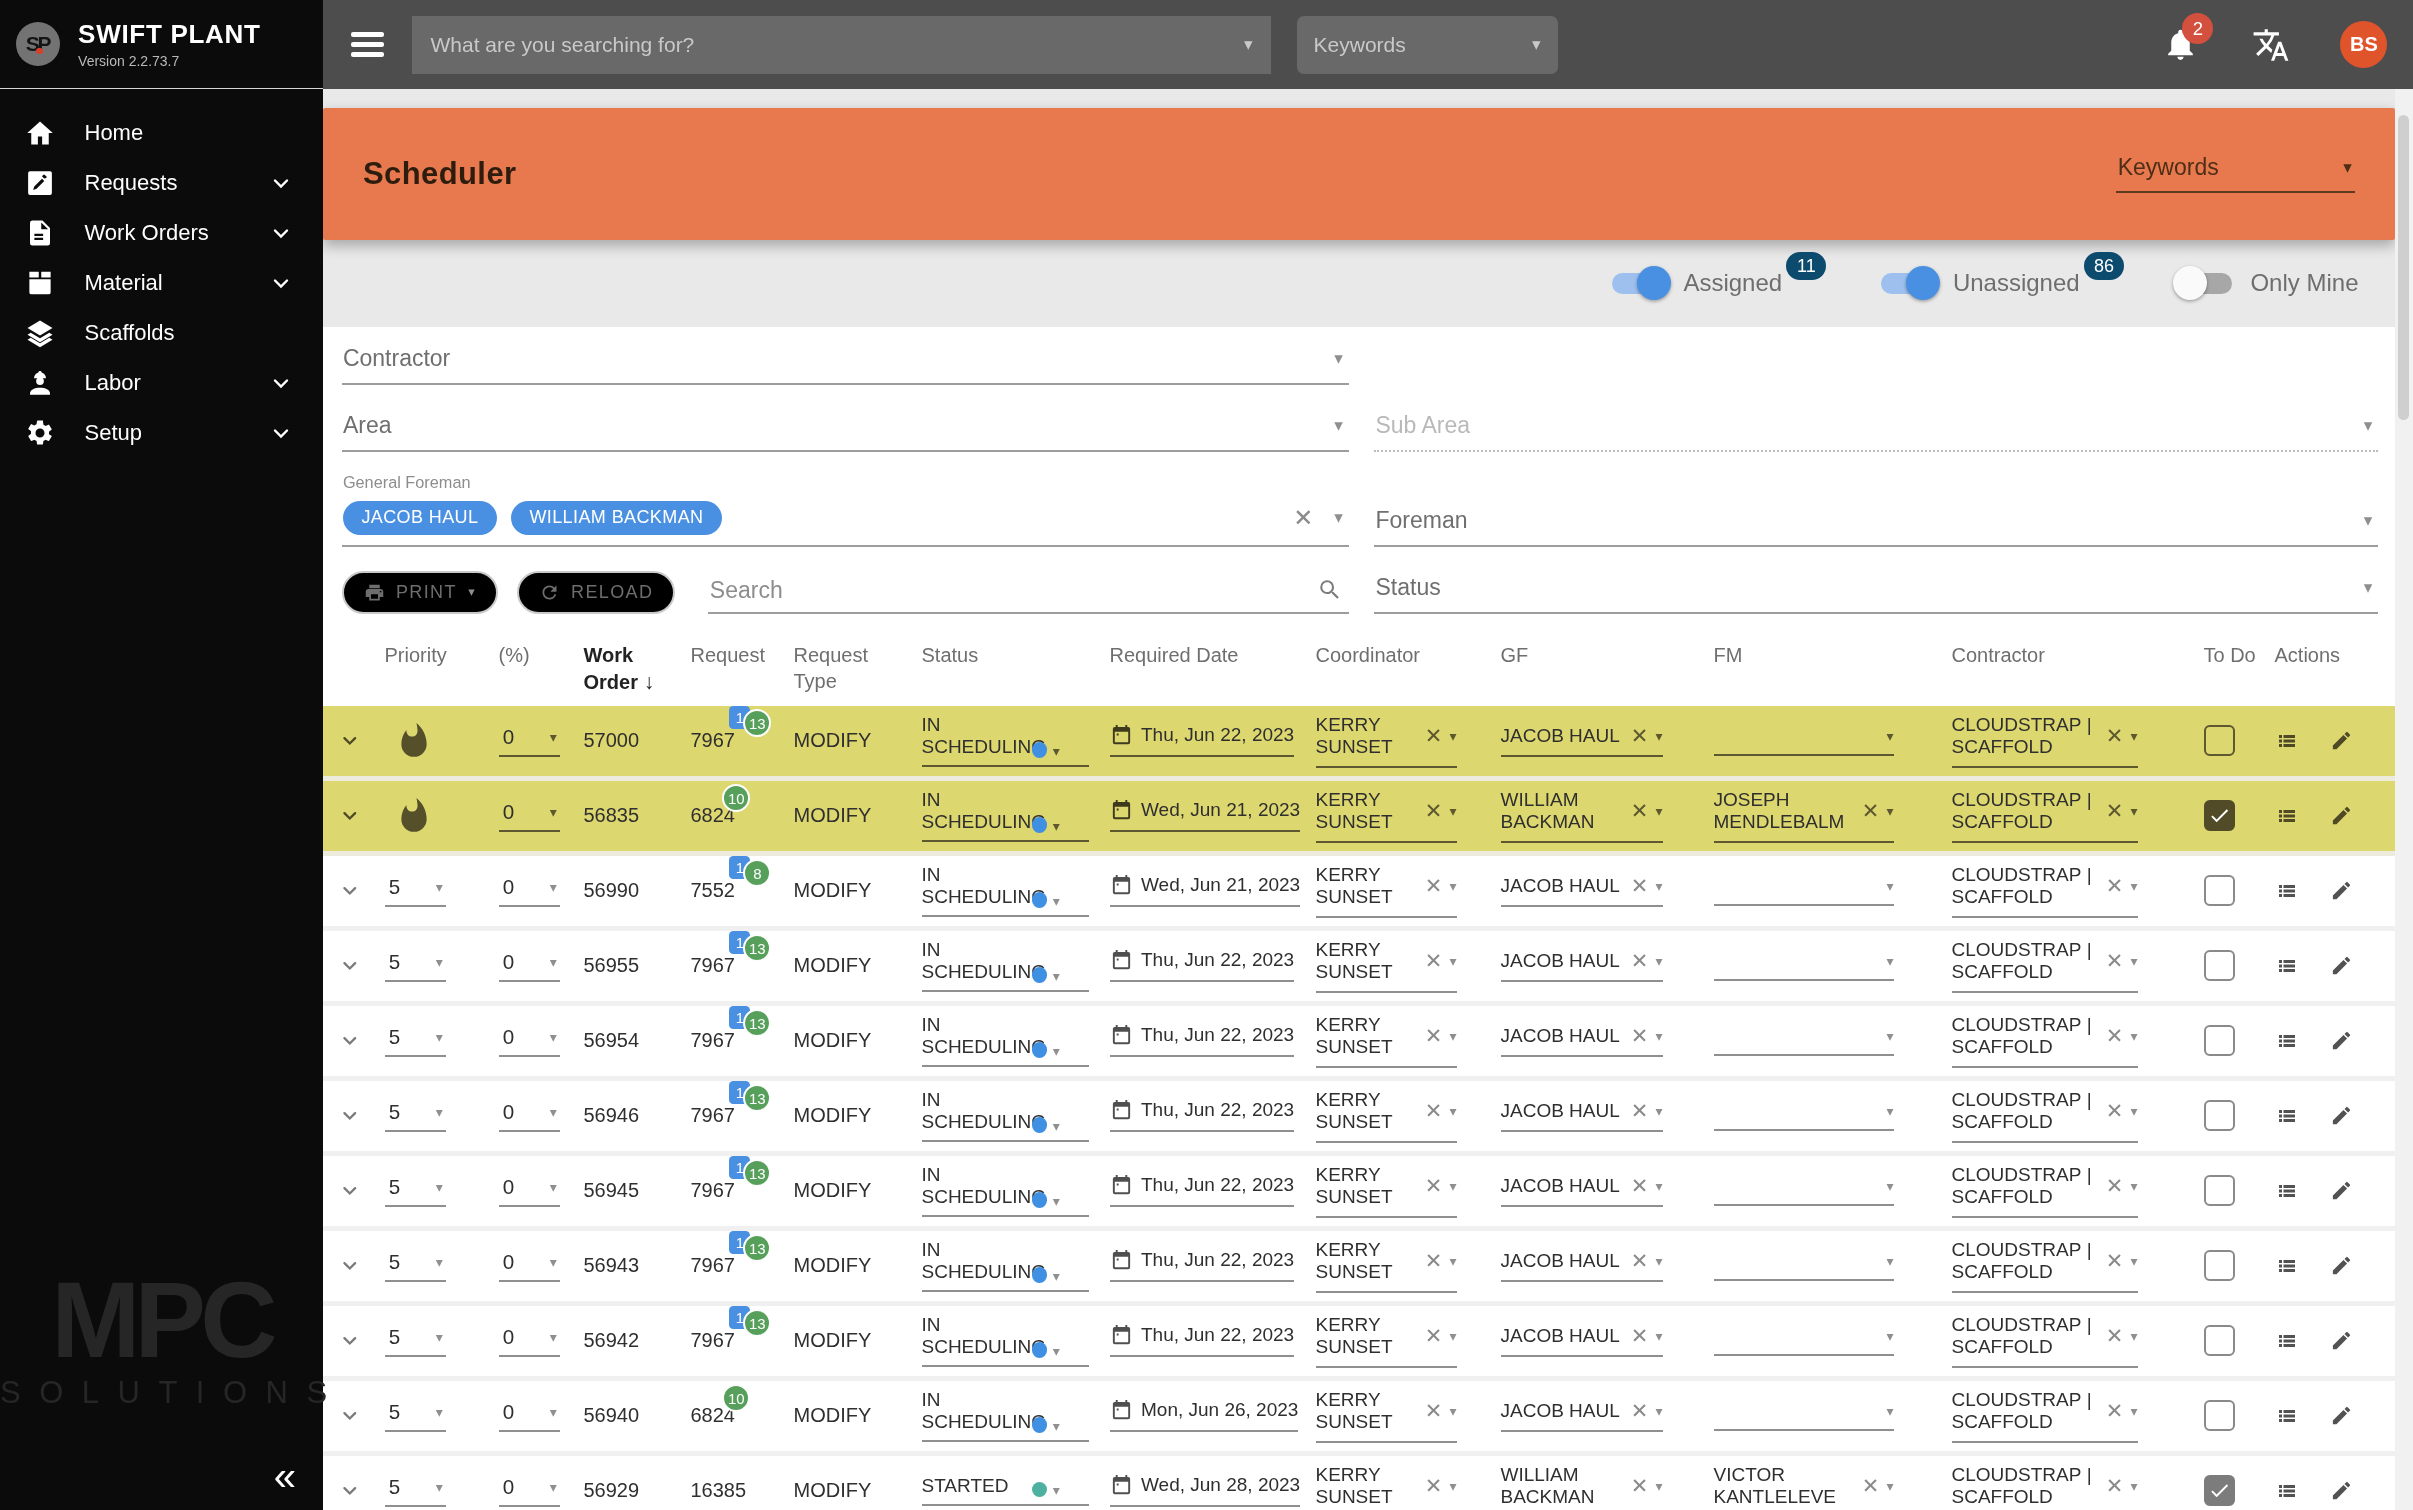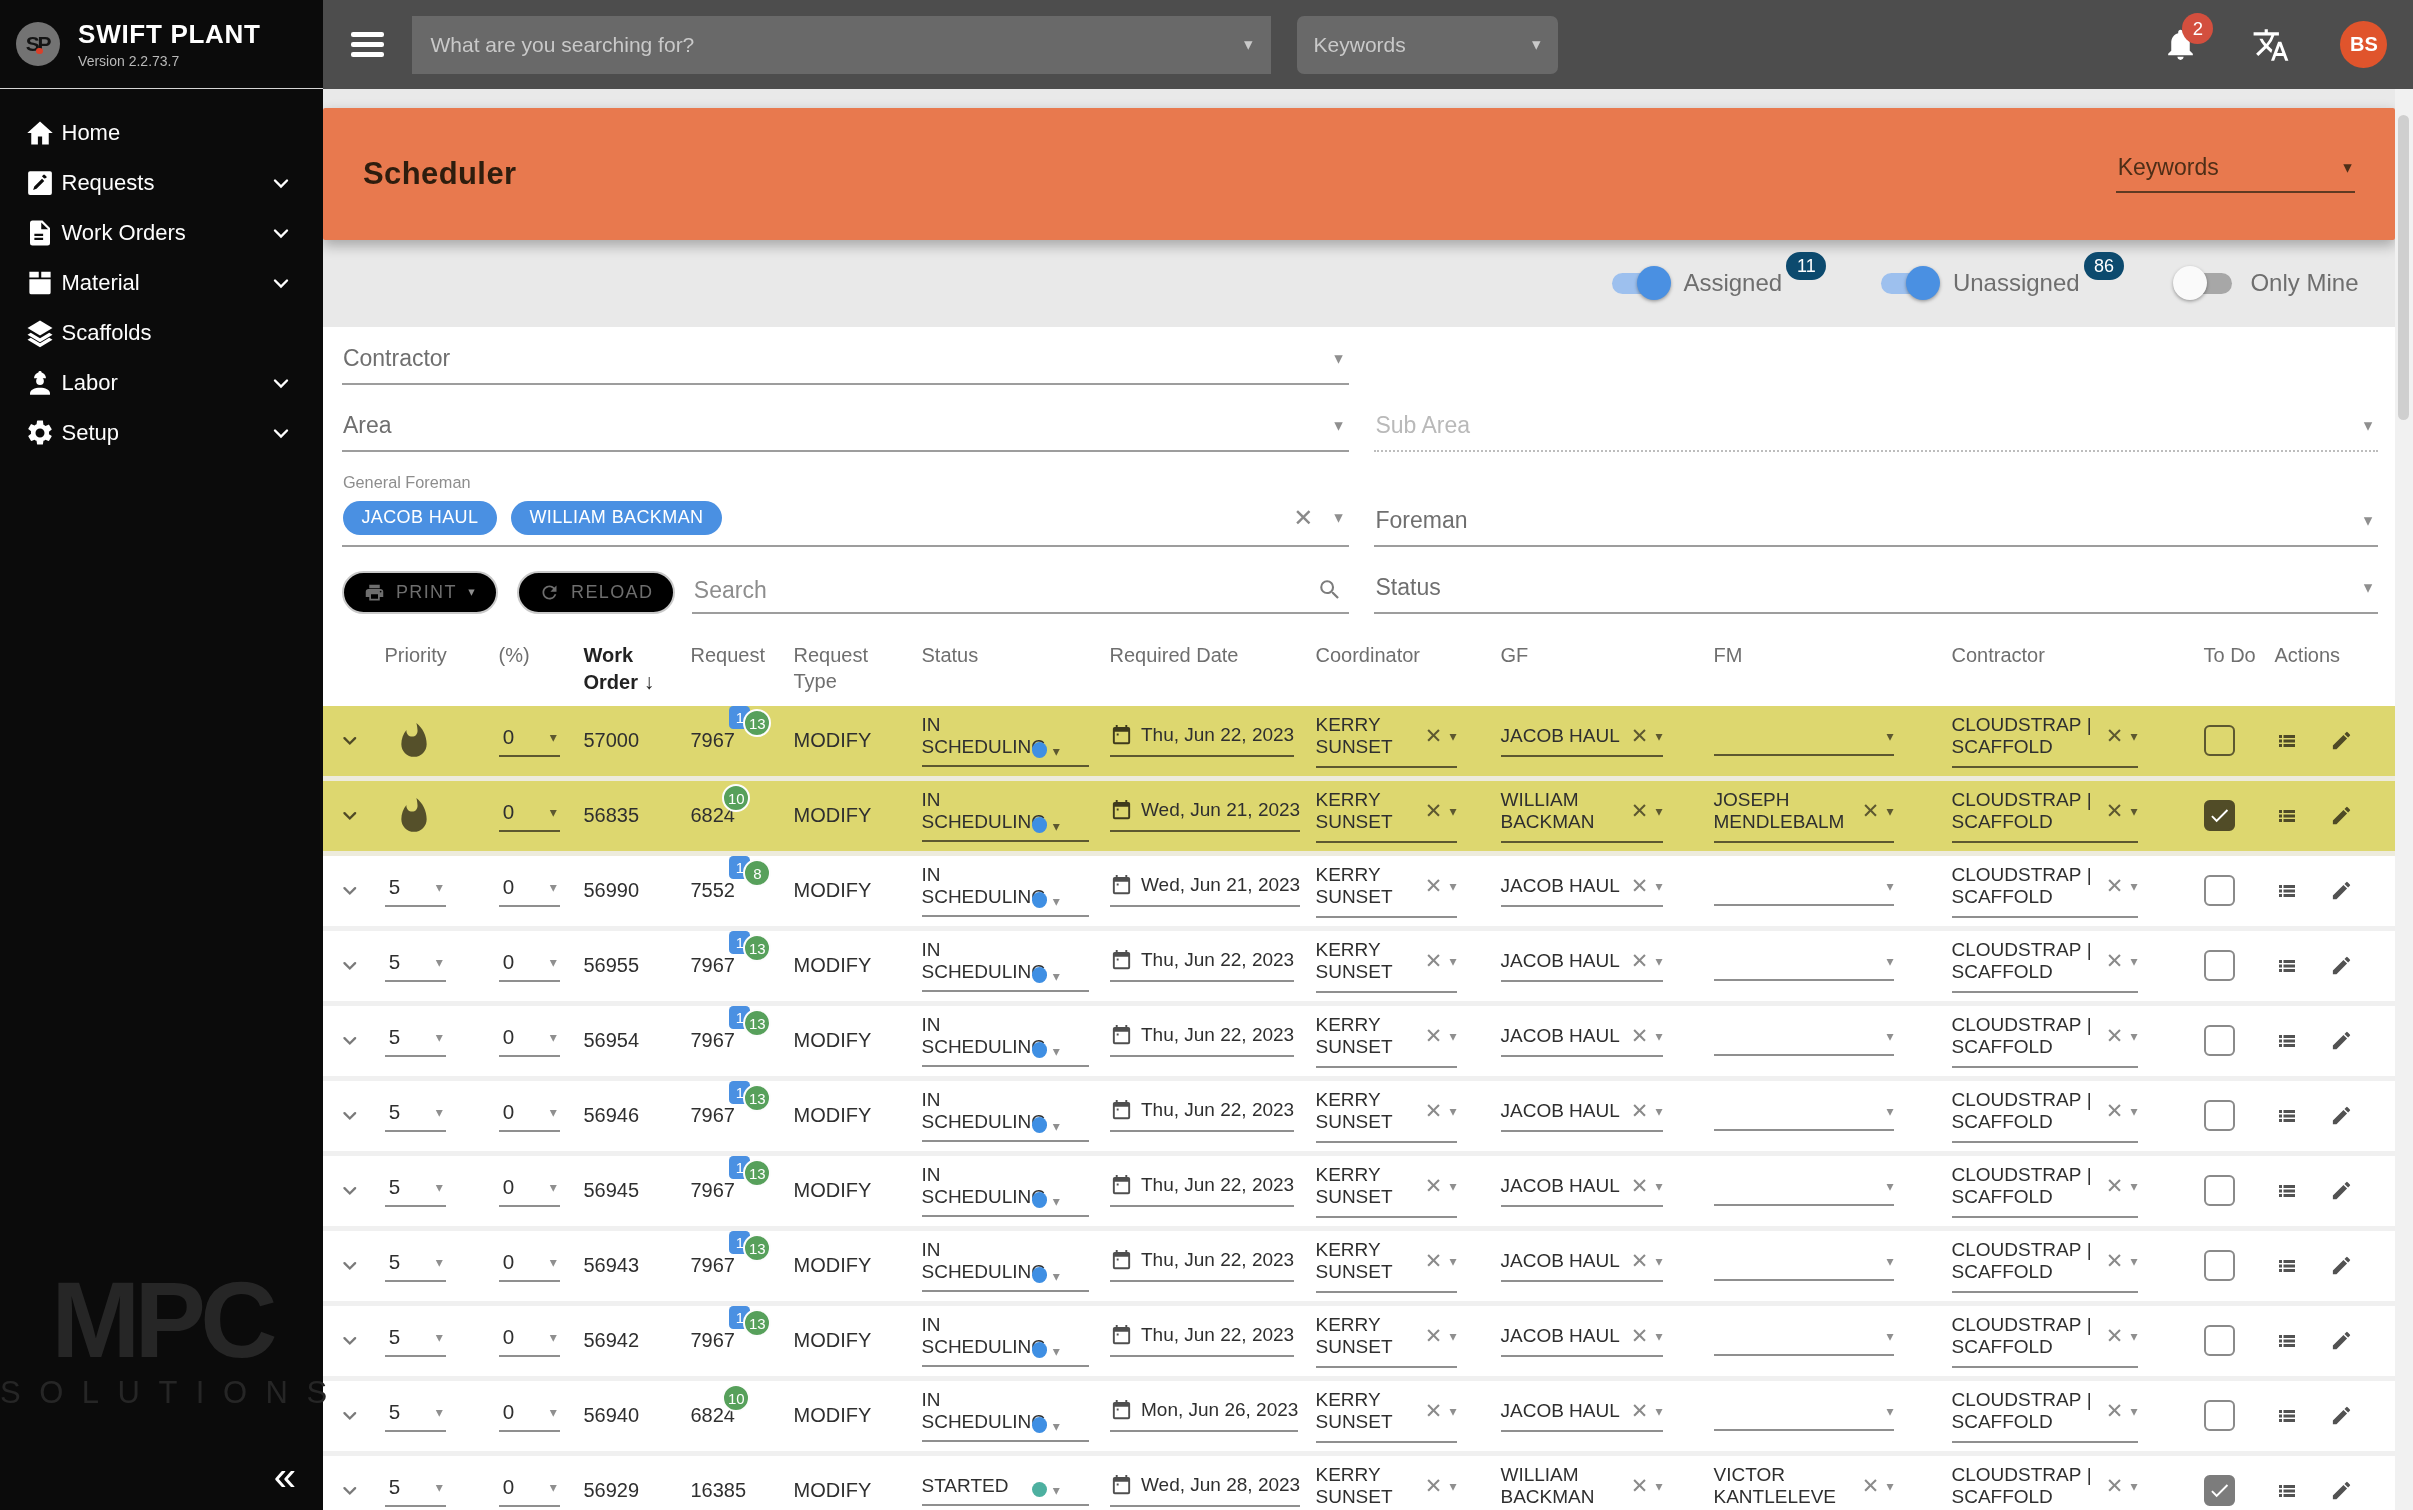--- a/index.html
+++ b/index.html
@@ -15,21 +15,21 @@
                display:flex;align-items:center;justify-content:center;}
   .logo-circle .sp{font-weight:bold;font-size:21px;letter-spacing:-2.1px;color:#141414;}
   .logo-circle .dot{position:absolute;left:20.6px;top:25.6px;width:6.4px;height:6.4px;border-radius:50%;background:#d8402a;}
   .brand{margin-left:18.5px;}
   .brand-name{color:#fff;font-size:26px;font-weight:bold;letter-spacing:0.7px;}
   .brand-version{color:#b9b9b9;font-size:14px;margin-top:2.8px;}
   .nav{padding-top:18.5px;}
   .nav-item{height:50px;display:flex;align-items:center;cursor:pointer;}
   .nav-icon{width:43px;margin-left:18.5px;display:flex;justify-content:center;align-items:center;}
   .nav-icon svg{fill:#fff;}
-  .nav-label{color:#fdfdfd;font-size:22px;flex:1;}
+  .nav-label{margin-left:23px;color:#fdfdfd;font-size:22px;flex:1;}
   .nav-chevron{margin-right:30px;display:flex;}
   .nav-chevron svg{stroke:#fff;}
   .watermark{position:absolute;bottom:99px;left:0;right:0;text-align:center;color:#262626;user-select:none;}
   .wm-1{font-size:107px;font-weight:bold;letter-spacing:-5.7px;line-height:1;}
   .wm-2{font-size:31px;letter-spacing:18.5px;margin-top:1.4px;}
   .collapse{position:absolute;bottom:14px;right:27px;color:#fff;font-size:40px;line-height:1;}
 
   
   .main{flex:1;display:flex;flex-direction:column;min-width:0;}
   .topbar{height:89px;flex-shrink:0;background:#4d4d4d;display:flex;align-items:center;
@@ -96,21 +96,21 @@
   .chip{height:34px;border-radius:17px;background:#4a90e2;color:#fff;font-size:18px;letter-spacing:0.4px;
         display:inline-flex;align-items:center;padding:0 18.5px;margin-right:14px;}
   .gf-x{margin-left:auto;font-size:24px;color:#8a8a8a;}
   .gf-field .caret{margin-left:21px;}
   .toolbar{display:flex;align-items:flex-end;}
   .pill{display:inline-flex;align-items:center;gap:11.4px;height:43px;border:2.1px solid #c9c9c9;border-radius:23px;
         background:#000000;color:#6e6e6e;font-size:18px;letter-spacing:1.4px;padding:0 20px;font-family:inherit;}
   .pill svg{fill:#6e6e6e;}
   .pill .caret{font-size:12.8px;}
   .pill + .pill{margin-left:18.5px;}
-  .search-line{flex:1;margin-left:17px;display:flex;align-items:center;border-bottom:2.1px solid #9d9d9d;
+  .search-line{flex:1;margin-left:33px;display:flex;align-items:center;border-bottom:2.1px solid #9d9d9d;
                padding:0 5.7px 8.5px 1.4px;}
   .search-line .sl-label{font-size:23px;color:#8d8d8d;flex:1;}
   .search-line svg{fill:#7c7c7c;}
 
   
   .table{margin-top:15.6px;}
   .thead{display:flex;padding:12.8px 0 10px 0;color:#6f6f6f;font-size:20px;line-height:1.3;}
   .th,.td{padding:0 8.5px;box-sizing:border-box;flex-shrink:0;}
   .c0{width:53px;}  .c1{width:114px;} .c2{width:85px;} .c3{width:107px;} .c4{width:103px;}
   .c5{width:128px;} .c6{width:188px;} .c7{width:206px;} .c8{width:185px;} .c9{width:213px;}

